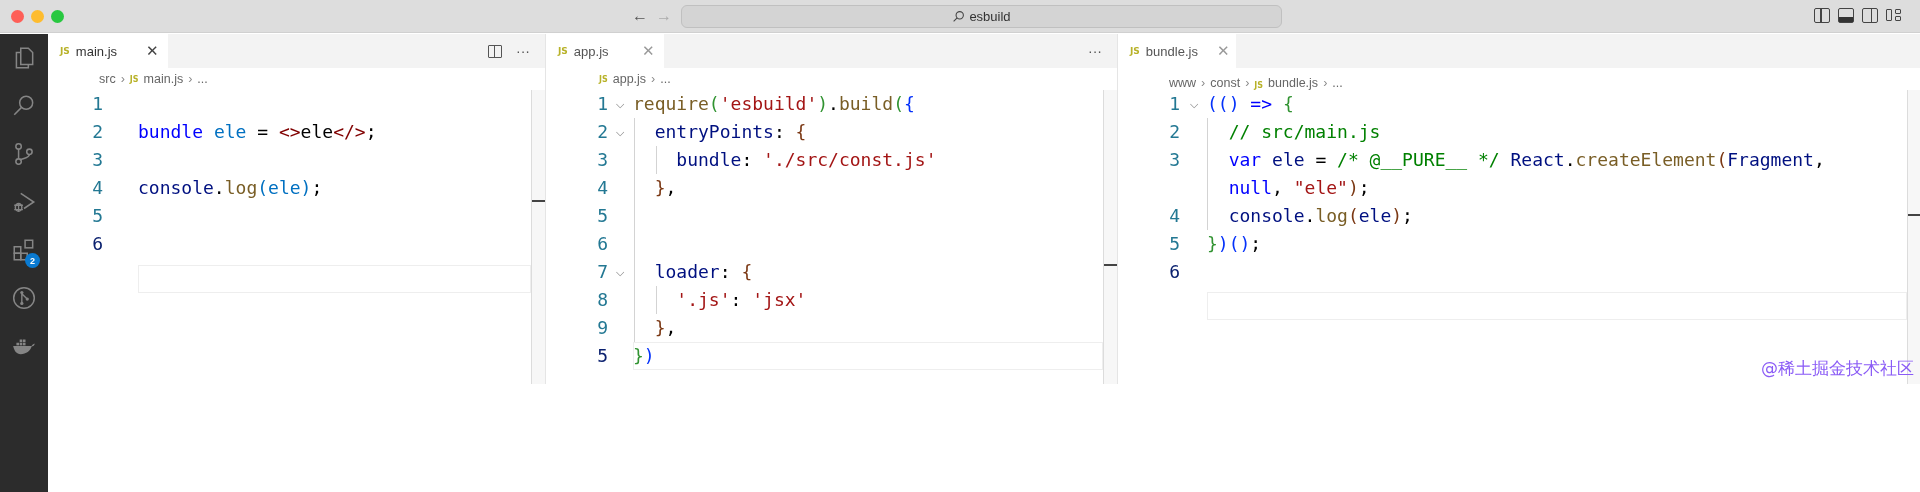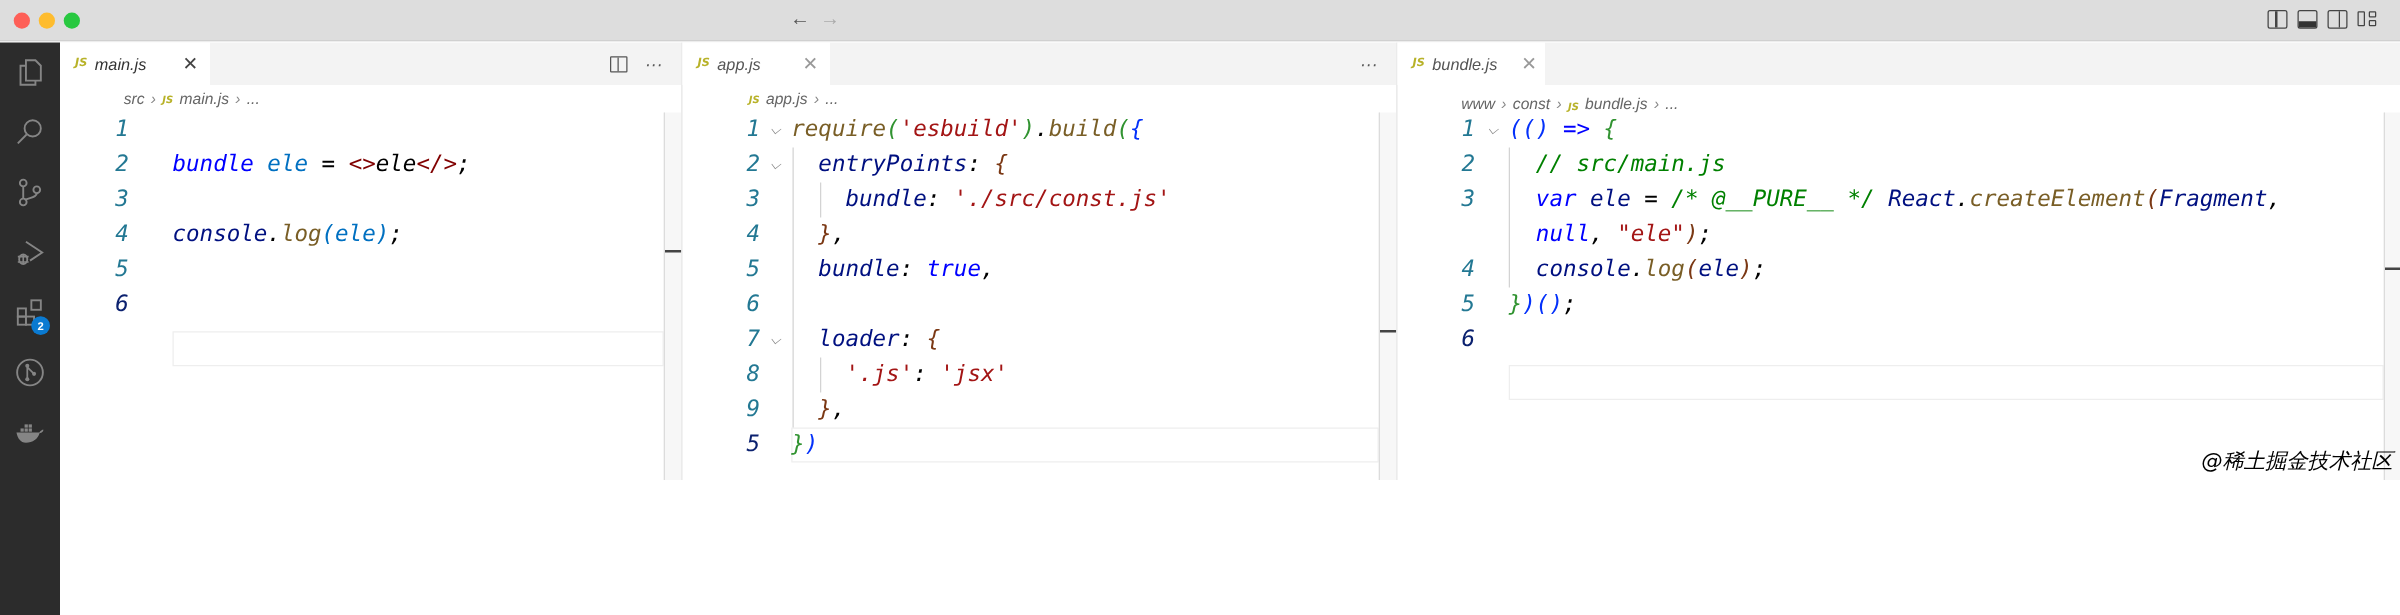--- a/index.html
+++ b/index.html
@@ -25,21 +25,21 @@
   .li-custom { border: none !important; }
   .li-custom span { position: absolute; border: 1.5px solid #444; border-radius: 1px; }
 
   
   .activitybar { position: absolute; left: 0; top: 34px; width: 48px; height: 458px; background: #2c2c2c; }
   .act-item { position: absolute; left: 0; width: 48px; height: 48px; display: flex; align-items: center; justify-content: center; }
   .act-item svg { width: 26px; height: 26px; }
   .badge { position: absolute; left: 25px; top: 27px; width: 15px; height: 15px; border-radius: 50%; background: #0a7ad1; color: #fff; font-size: 9px; font-weight: bold; display: flex; align-items: center; justify-content: center; }
 
   
-  .pane { position: absolute; top: 34px; height: 350px; background: #fff; font-style: italic; }
+  .pane { position: absolute; top: 34px; height: 350px; background: #fff; }
   .pane1 { left: 48px; width: 497px; }
   .pane2 { left: 545px; width: 572px; border-left: 1px solid #e5e5e5; }
   .pane3 { left: 1117px; width: 803px; border-left: 1px solid #e5e5e5; }
 
   .tabbar { position: absolute; left: 0; top: 0; right: 0; height: 34px; background: #f3f3f3; }
   .tab { position: absolute; top: 0; left: 0; height: 34px; background: #fff; display: flex; align-items: center; padding-left: 12px; font-size: 13px; color: #333; }
   .tab .js-icon { font-size: 9px; color: #b8b229; font-weight: bold; margin-right: 6px; font-family: "DejaVu Sans", sans-serif; }
   .tab .close { position: absolute; font-size: 15px; color: #444; }
   .tab.inactive-label { color: #555; }
   .tab-actions { position: absolute; top: 0; height: 34px; display: flex; align-items: center; gap: 14px; color: #555; font-size: 14px; }
@@ -65,31 +65,38 @@
   .c-com { color: #008000; }
   .c-kw { color: #0000ff; }
   .c-var { color: #001080; }
   .c-fn { color: #795e26; }
   .c-str { color: #a31515; }
   .c-tag { color: #800000; }
   .c-txt { color: #000000; }
   .c-br1 { color: #0431fa; }
   .c-br3 { color: #7b3814; }
 
-  .watermark { position: absolute; right: 6px; bottom: 4px; font-size: 17px; color: #000000; font-family: "DejaVu Sans", sans-serif; }
+  .watermark { position: absolute; right: 6px; bottom: 4px; font-size: 17px; color: #8b5cf6; font-family: "DejaVu Sans", sans-serif; }
 </style>
 </head>
 <body>
 
 <div class="titlebar">
   <div class="traffic tl-red"></div>
   <div class="traffic tl-yellow"></div>
   <div class="traffic tl-green"></div>
   <div class="nav-arrow nav-back">←</div>
   <div class="nav-arrow nav-fwd">→</div>
+  <div class="cmd-center">
+    <svg viewBox="0 0 16 16">
+        <circle cx="9.5" cy="6.5" r="4.5" fill="none" stroke="#444" stroke-width="1.3"></circle>
+        <line x1="6.3" y1="9.7" x2="2" y2="14" stroke="#444" stroke-width="1.3"></line>
+      </svg>
+    <span>esbuild</span>
+  </div>
   <div class="layout-icons">
     <div class="li li-left"></div>
     <div class="li li-bottom"></div>
     <div class="li li-right"></div>
     <div class="li li-custom">
       <span style="left:0;top:1px;width:6px;height:12px;"></span>
       <span style="left:9px;top:1px;width:6px;height:5px;"></span>
       <span style="left:9px;top:8px;width:6px;height:5px;"></span>
     </div>
   </div>
@@ -226,21 +233,20 @@
     <div class="ln active" style="left:0;width:62px;top:252px;">5</div>
 
     <div class="fold" style="left:70px;top:0;">⌵</div>
     <div class="fold" style="left:70px;top:28px;">⌵</div>
     <div class="fold" style="left:70px;top:168px;">⌵</div>
 
     <div class="code-line" style="left:87px;top:0;"><span class="c-fn">require</span><span class="c-br3" style="color:#319331">(</span><span class="c-str">'esbuild'</span><span style="color:#319331">)</span><span class="c-txt">.</span><span class="c-fn">build</span><span style="color:#319331">(</span><span class="c-br1" style="color:#0431fa">{</span></div>
     <div class="code-line" style="left:87px;top:28px;">  <span class="c-var">entryPoints</span><span class="c-txt">:</span> <span class="c-br3">{</span></div>
     <div class="code-line" style="left:87px;top:56px;">    <span class="c-var">bundle</span><span class="c-txt">:</span> <span class="c-str">'./src/const.js'</span></div>
     <div class="code-line" style="left:87px;top:84px;">  <span class="c-br3">}</span><span class="c-txt">,</span></div>
-    <div class="code-line" style="left:87px;top:112px;">  <span class="c-var">bundle</span><span class="c-txt">:</span> <span class="c-kw">true</span><span class="c-txt">,</span></div>
     <div class="code-line" style="left:87px;top:168px;">  <span class="c-var">loader</span><span class="c-txt">:</span> <span class="c-br3">{</span></div>
     <div class="code-line" style="left:87px;top:196px;">    <span class="c-str">'.js'</span><span class="c-txt">:</span> <span class="c-str">'jsx'</span></div>
     <div class="code-line" style="left:87px;top:224px;">  <span class="c-br3">}</span><span class="c-txt">,</span></div>
     <div class="code-line" style="left:87px;top:252px;"><span style="color:#319331">}</span><span class="c-br1">)</span></div>
 
     <div class="scroll-track" style="left:557px;">
       <div class="scroll-mark" style="left:0;width:14px;top:174px;"></div>
     </div>
   </div>
 </div>

